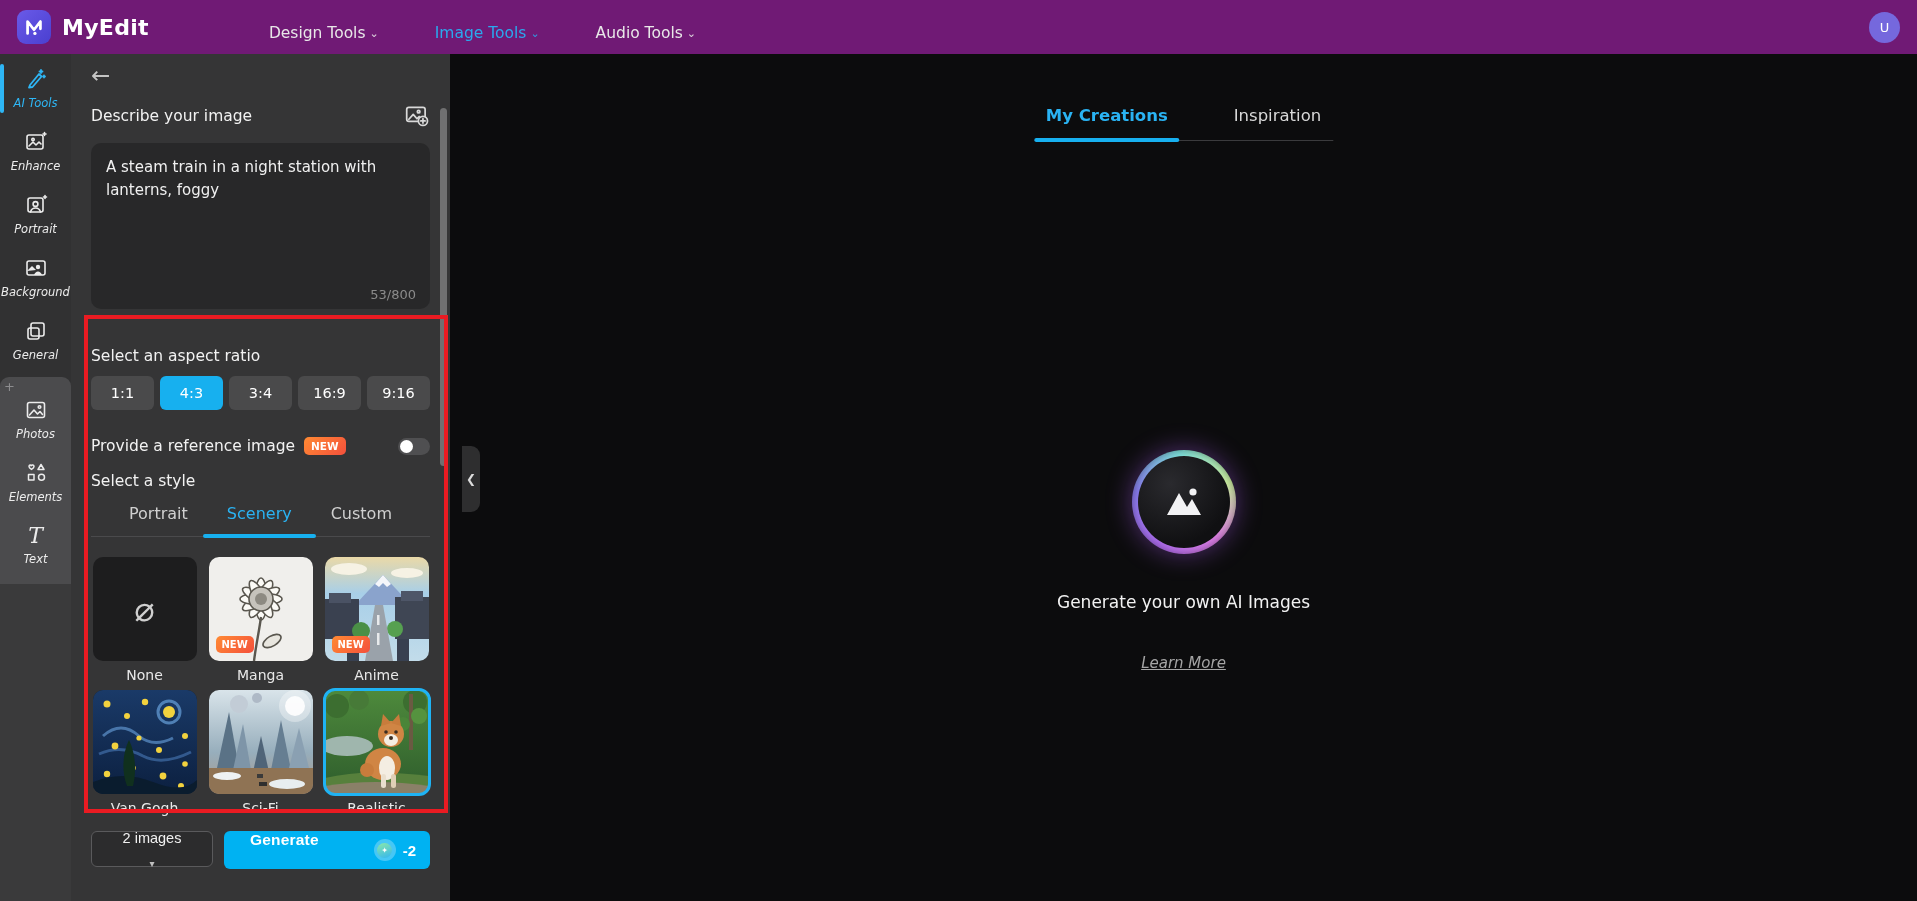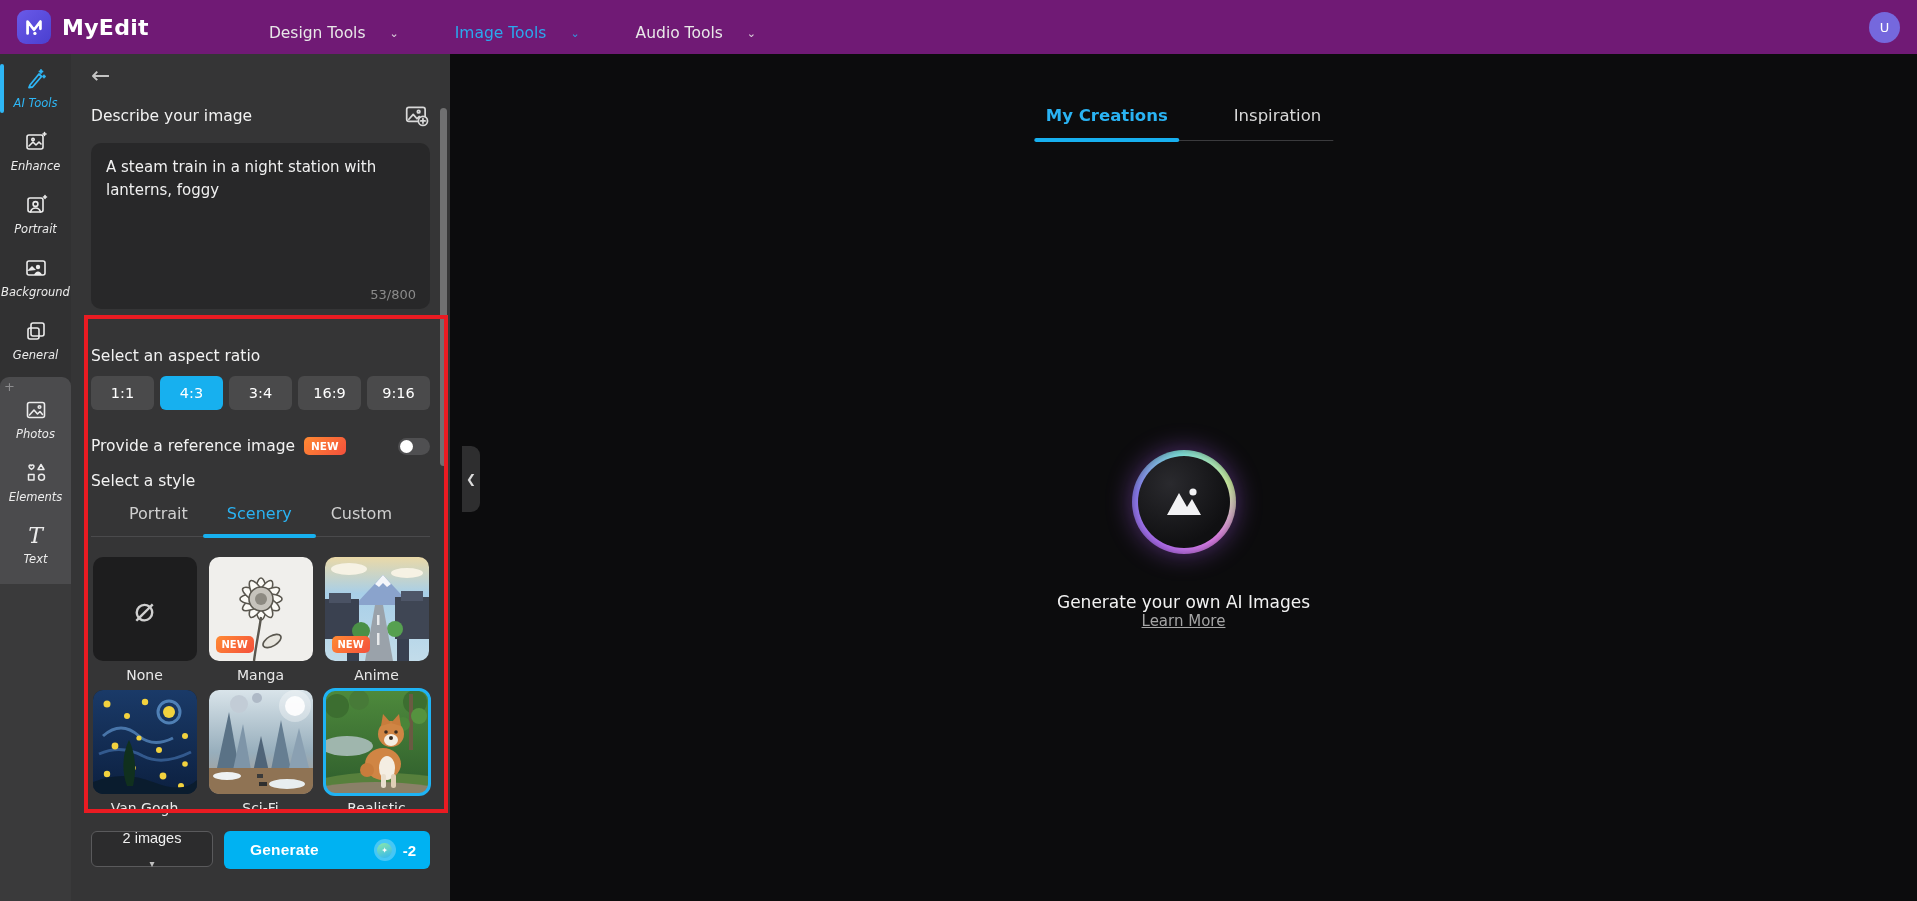--- a/index.html
+++ b/index.html
@@ -8,21 +8,21 @@
     position:relative; width:1917px; height:901px; overflow:hidden;
     background:#0c0c0d; color:#ececec;
     font-family:"DejaVu Sans","Liberation Sans",sans-serif;
   }
   
   .nav { height:54px; background:#701a75; display:flex; align-items:center; padding:0 17px; }
   .brand { display:flex; align-items:center; gap:11px; }
   .logo { width:34px; height:34px; border-radius:9px; background:linear-gradient(135deg,#6a5ae8,#4a3fd0); display:grid; place-items:center; }
   .brand-name { font-size:22px; font-weight:bold; color:#fff; letter-spacing:.3px; }
   .menus { display:flex; gap:56px; margin-left:120px; }
-  .menu-item { display:flex; align-items:center; gap:24px; font-size:15.5px; color:#e8e8e8; cursor:pointer;margin-top:12px; }
+  .menu-item { display:flex; align-items:center; gap:4px; font-size:15.5px; color:#e8e8e8; cursor:pointer;margin-top:12px; }
   .menu-item.active { color:#2aa9ee; }
   .caret { font-size:11px; opacity:.9; }
   .avatar { margin-left:auto; width:31px; height:31px; border-radius:50%; background:#7568dd; display:grid; place-items:center; font-size:13px; color:#fff; }
   
   .body { display:flex; height:847px; }
   
   .sidebar { width:71px; background:#313132; display:flex; flex-direction:column; flex-shrink:0;font-style:italic; }
   .side-item { height:57px; margin-top:6px; display:flex; flex-direction:column; align-items:center; justify-content:center; gap:5px; position:relative; cursor:pointer; color:#ececec; }
   .side-item .lbl { font-size:11.5px; }
   .side-item.active { color:#2eb6f5; }
@@ -61,42 +61,42 @@
   .cell { display:flex; flex-direction:column; align-items:center; margin-bottom:7px; cursor:pointer; }
   .tile { width:104px; height:104px; border-radius:10px; position:relative; overflow:hidden; background:#1d1d1e; }
   .tile svg { display:block; }
   .tile.selected { outline:3px solid #1fb3f4; outline-offset:-1px; }
   .tile .tile-badge { position:absolute; left:7px; bottom:8px; background:linear-gradient(135deg,#ff8a33,#f4503c); color:#fff; font-size:10px; font-weight:bold; padding:3px 6px; border-radius:5px; }
   .tile-name { margin-top:6px; font-size:14px; color:#e8e8e8; }
   .none-glyph { width:100%; height:100%; display:grid; place-items:center; font-size:34px; color:#cfcfcf; font-weight:200; }
   .panel-footer { height:80px; padding:10px 20px 0; display:flex; gap:11px; }
   .count-btn { width:122px; height:36px; background:#2c2c2d; border:1px solid #5a5a5c; border-radius:6px; display:flex; align-items:center; justify-content:center; gap:12px; font-size:14.5px; color:#f0f0f0; cursor:pointer;flex-direction:column; }
   .count-btn .caret { font-size:10px; color:#cfcfcf; }
-  .gen-btn { flex:1; height:38px; background:#00b2f2; border:none; border-radius:6px; display:flex; align-items:center; padding:0 14px 0 26px; cursor:pointer; color:#fff; }
+  .gen-btn { flex:1; height:38px; background:#00b2f2; border:none; border-radius:6px; display:flex; padding:0 14px 0 26px; cursor:pointer; color:#fff; }
   .gen-label { font-size:15.5px; font-weight:bold; letter-spacing:.2px; }
   .gen-right { margin-left:auto; display:flex; align-items:center; gap:7px; }
   .coin { width:22px; height:22px; border-radius:50%; background:rgba(255,255,255,.28); display:grid; place-items:center; }
   .coin-inner { width:15px; height:15px; border-radius:50%; background:linear-gradient(160deg,#8be8a8,#33b6f0); display:grid; place-items:center; font-size:8px; color:#fff; }
   .cost { font-size:15px; font-weight:bold; }
   
   .handle { position:absolute; left:462px; top:446px; width:18px; height:66px; background:#2e2e2f; border-radius:0 9px 9px 0; display:grid; place-items:center; color:#dcdcdc; font-size:12px; cursor:pointer; z-index:5; }
   
   .content { flex:1; position:relative; background:#0c0c0d; }
   .content-tabs { position:absolute; top:52px; left:50%; transform:translateX(-50%); display:flex; gap:42px; border-bottom:1px solid #3b3b3d; }
   .ctab { font-size:16.5px; padding:0 12px 15px; color:#d8d8d8; cursor:pointer; position:relative; }
   .ctab.active { color:#2ab3f3; font-weight:bold; }
   .ctab.active::after { content:""; position:absolute; left:0; right:0; bottom:-2px; height:4px; background:#17b0ef; border-radius:2px; }
   .empty { position:absolute; top:396px; left:0; right:0; display:flex; flex-direction:column; align-items:center; }
   .ring { width:104px; height:104px; border-radius:50%; position:relative;
     background:conic-gradient(from 210deg,#b06df0,#8a7cf0,#7fe3e0,#cdf0a2,#e080e8,#b06df0);
     box-shadow:0 0 26px rgba(168,92,240,.45), inset 0 0 10px rgba(0,0,0,.4);
     display:grid; place-items:center; }
   .ring-inner { width:92px; height:92px; border-radius:50%; background:radial-gradient(circle at 35% 30%,#2a2a2e,#101012 70%); display:grid; place-items:center; }
   .empty-title { margin-top:38px; font-size:17px; color:#f2f2f2;text-align:center; }
-  .learn-more { font-size:15px; color:#a5a5a5; text-decoration:underline; cursor:pointer; }
+  .learn-more { margin-top:42px; font-size:15px; color:#a5a5a5; text-decoration:underline; cursor:pointer;font-style:italic; }
   
   .red-box { position:absolute; left:84px; top:315px; width:364px; height:498px; border:4px solid #ea1b22; z-index:40; pointer-events:none; }
   .serifT { font-family:"DejaVu Serif","Liberation Serif",serif; font-size:22px; line-height:1; color:#ececec; }
 </style>
 </head>
 <body>
 
 <div class="app">
 
   <header class="nav">

